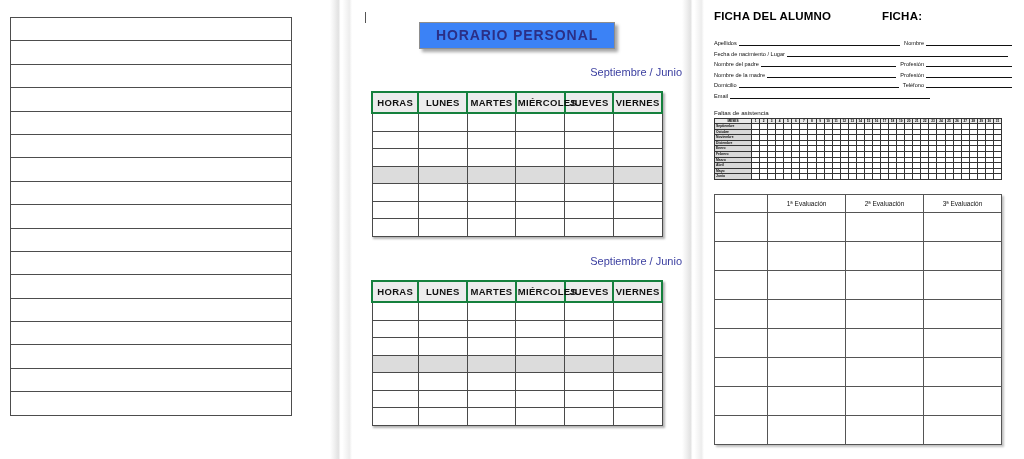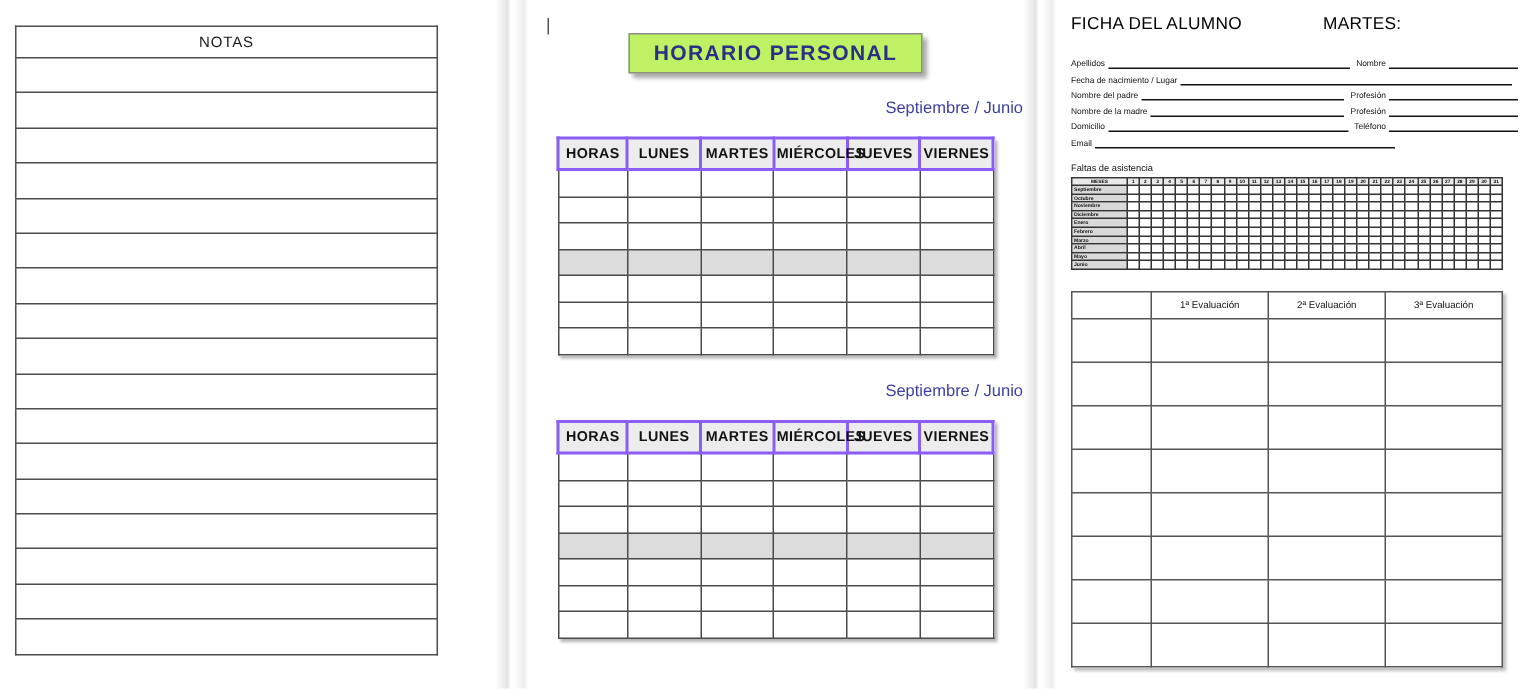--- a/index.html
+++ b/index.html
@@ -70,21 +70,21 @@
     position: absolute;
     left: 13px;
     top: 12px;
     width: 1px;
     height: 11px;
     background: #555;
   }
   .title-box {
     display: inline-block;
     border: 1px solid #8d8d8d;
-    background: #bef264;
+    background: #3b82f6;
     box-shadow: 3px 3px 3px rgba(0,0,0,.35);
     color: #2b2f86;
     font-weight: bold;
     font-size: 14px;
     letter-spacing: .9px;
     padding: 5px 16px 6px 16px;
     line-height: 1;
     white-space: nowrap;
   }
   .title-row {
@@ -101,21 +101,21 @@
     width: 292px;
     margin: 13px auto 0 auto;
   }
   table.sched {
     border-collapse: collapse;
     width: 100%;
     table-layout: fixed;
     box-shadow: 2px 2px 2px rgba(0,0,0,.3);
   }
   table.sched th {
-    border: 2px solid #8b5cf6;
+    border: 2px solid #15803d;
     background: #ececec;
     font-size: 9.5px;
     font-weight: bold;
     letter-spacing: .3px;
     height: 19px;
     padding: 0 1px;
     text-align: center;
     color: #111;
   }
   table.sched td {
@@ -133,21 +133,21 @@
   
   .ficha-inner {
     position: absolute;
     left: 10px;
     top: 10px;
     width: 298px;
   }
   .ficha-head {
     display: flex;
     align-items: center;
-    font-weight: normal;
+    font-weight: bold;
     font-size: 11.5px;
     letter-spacing: .2px;
   }
   .ficha-head .h-title { width: 168px; }
   .ficha-head .h-curso { }
 
   .fields { margin-top: 15px; }
   .frow {
     display: flex;
     align-items: flex-end;
@@ -223,23 +223,20 @@
 </style>
 </head>
 <body>
 
 <div class="sheet">
 
   <div class="panel panel-notas">
     <div class="notas-wrap">
       <table class="notas">
         <tbody>
-          <tr>
-            <td class="notas-head">NOTAS</td>
-          </tr>
         <tr>
               <td></td>
             </tr>
             <tr>
               <td></td>
             </tr>
             <tr>
               <td></td>
             </tr>
             <tr>
@@ -466,21 +463,21 @@
     </div>
   </div>
 
   <div class="gutter"></div>
 
   <div class="panel panel-ficha">
     <div class="ficha-inner">
 
       <div class="ficha-head">
         <span class="h-title">FICHA DEL ALUMNO</span>
-        <span class="h-curso">MARTES:</span>
+        <span class="h-curso">FICHA:</span>
       </div>
 
       <div class="fields">
           <div class="frow">
             <span class="flabel">Apellidos</span>
             <span class="fline"></span>
             <span class="flabel">Nombre</span>
             <span class="fline short"></span>
           </div>
           <div class="frow">

